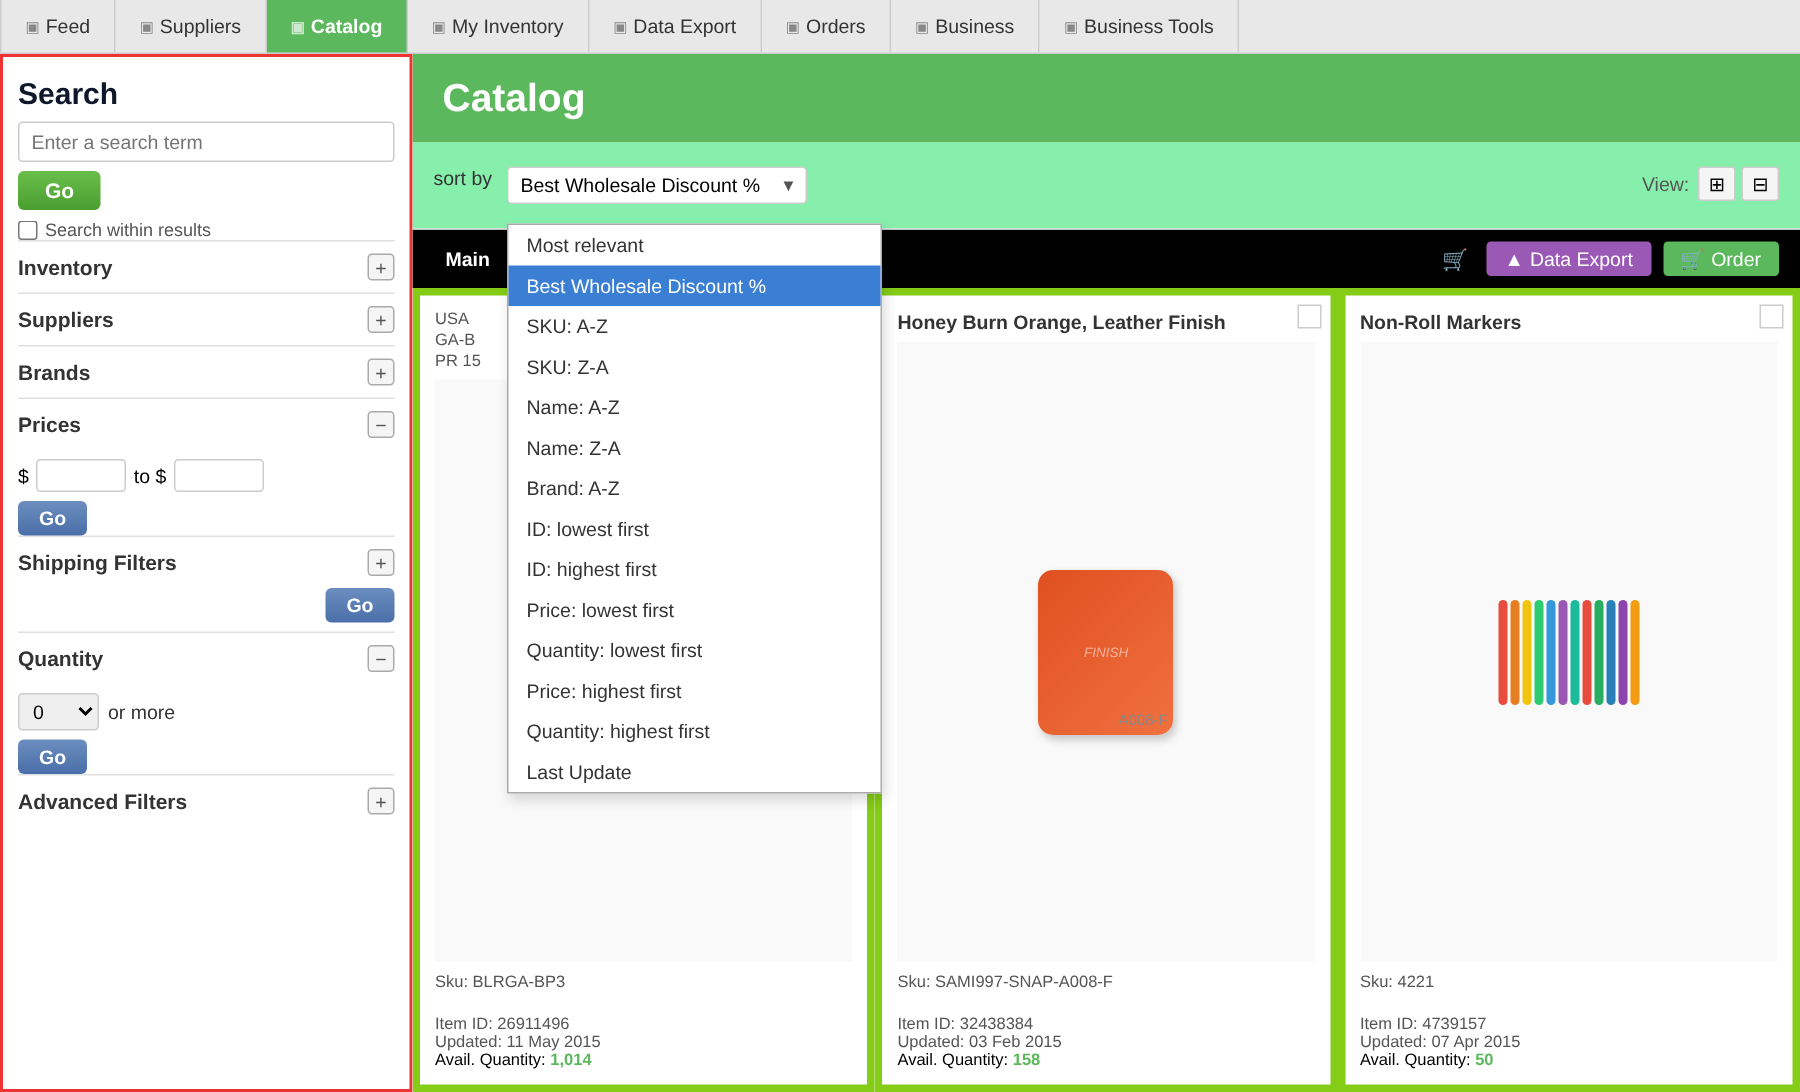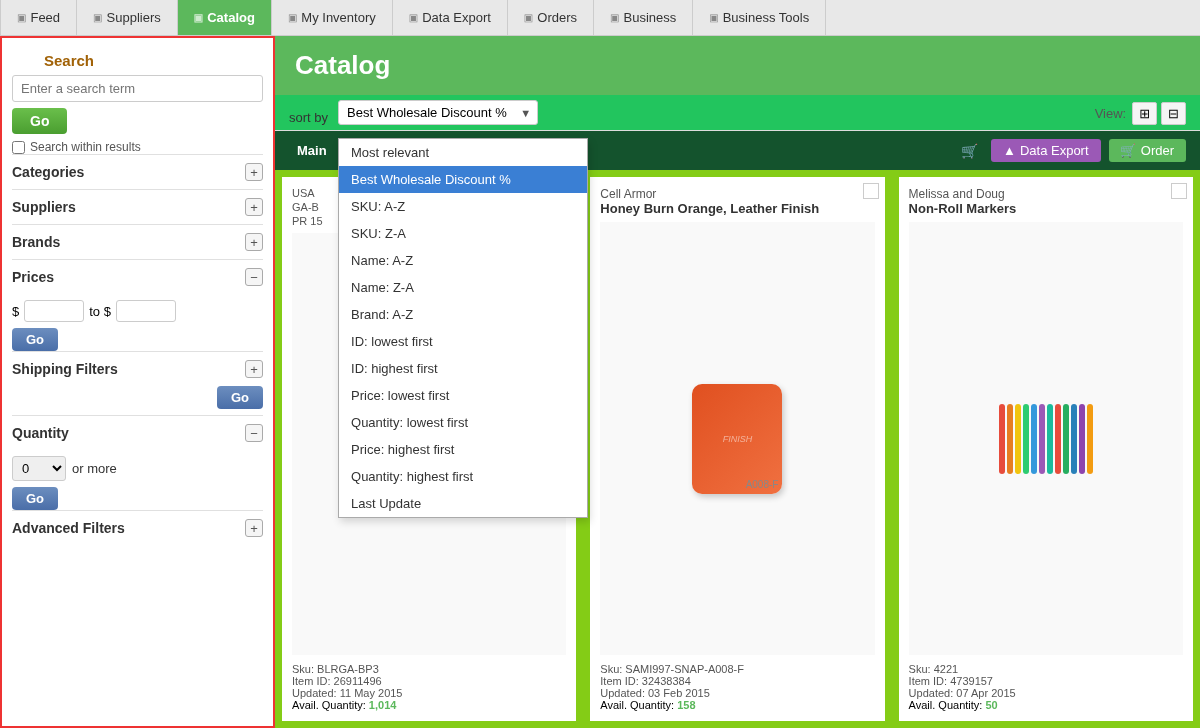--- a/index.html
+++ b/index.html
@@ -46,26 +46,25 @@
     .sidebar {
       width: 275px;
       min-width: 275px;
       background: #fff;
       border: 2px solid #e33;
       overflow-y: auto;
       padding: 10px;
     }
 
     .sidebar-section-title {
-      font-size: 15px;
+      font-size: 20px;
       font-weight: bold;
-      color: #a16207;
+      color: #0f172a;
       margin-bottom: 6px;
       margin-top: 4px;
-      margin-left: 32px;
     }
 
     .search-input {
       width: 100%;
       border: 1px solid #ccc;
       padding: 5px 8px;
       font-size: 13px;
       color: #999;
       border-radius: 3px;
       margin-bottom: 6px;
@@ -167,24 +166,24 @@
 
     .catalog-header {
       background: #5cb85c;
       padding: 14px 20px;
       color: white;
       font-size: 26px;
       font-weight: bold;
     }
 
     .toolbar {
-      background: #22c55e;
-      padding: 5px 14px;
-      display: flex;
-      align-items: flex-end;
+      background: #86efac;
+      padding: 16px 14px;
+      display: flex;
+      align-items: flex-start;
       gap: 10px;
       border-bottom: 1px solid #ddd;
       position: relative;
     }
     .sort-label { font-size: 13px; color: #333; }
     .sort-select-wrapper {
       position: relative;
     }
 
     
@@ -215,21 +214,21 @@
       border: 1px solid #ccc;
       background: #f5f5f5;
       padding: 3px 6px;
       cursor: pointer;
       border-radius: 2px;
       font-size: 13px;
     }
 
     
     .sub-toolbar {
-      background: #14532d;
+      background: #000000;
       padding: 8px 14px;
       display: flex;
       align-items: center;
       gap: 8px;
     }
     .sub-tab {
       color: #ccc;
       font-size: 13px;
       cursor: pointer;
       padding: 4px 8px;
@@ -256,21 +255,21 @@
       flex-wrap: wrap;
       gap: 0;
       overflow-y: auto;
       flex: 1;
       background: #f5f5f5;
     }
 
     .product-card {
       width: 33.33%;
       background: white;
-      border: 7px solid #84cc16;
+      border: 5px solid #84cc16;
       padding: 10px;
       display: flex;
       flex-direction: column;
       position: relative;
     }
 
     .product-brand {
       font-size: 12px;
       color: #555;
     }
@@ -321,21 +320,21 @@
       display: flex;
       gap: 2px;
     }
     .marker-stick {
       width: 6px;
       height: 70px;
       border-radius: 3px;
     }
 
     .product-sku { font-size: 11px; color: #555; }
-    .product-item-id { font-size: 11px; color: #555; }
+    .product-item-id { font-size: 11px; color: #555; margin-top: 16px; }
     .product-updated { font-size: 11px; color: #555; }
     .product-qty { font-size: 11px; }
     .qty-value { color: #5cb85c; font-weight: bold; margin-top: 18px; }
 
     .checkbox-overlay {
       position: absolute;
       top: 6px;
       right: 6px;
       width: 16px;
       height: 16px;
@@ -389,21 +388,21 @@
     <div>
       <button class="go-btn-green">Go</button>
     </div>
     <div class="search-within">
       <input type="checkbox" style="">
       <span>Search within results</span>
     </div>
 
     
     <div class="filter-row">
-      <span class="filter-row-label">Categories</span>
+      <span class="filter-row-label">Inventory</span>
       <div class="filter-icon">+</div>
     </div>
 
     
     <div class="filter-row">
       <span class="filter-row-label">Suppliers</span>
       <div class="filter-icon">+</div>
     </div>
 
     
@@ -544,42 +543,40 @@
         <div class="product-item-id">Item ID: 26911496</div>
         <div class="product-updated">Updated: 11 May 2015</div>
         <div class="product-qty">
           <span>Avail. Quantity:</span>
           <span class="qty-value">1,014</span>
         </div>
       </div>
 
       <div class="product-card">
         <div class="checkbox-overlay"></div>
-        <div class="product-brand">Cell Armor</div>
         <div class="product-name">Honey Burn Orange, Leather Finish</div>
         <div class="product-img-area">
           <div style="position:relative;">
             <div class="phone-case">
               <div style="position:absolute; top:50%; left:50%; transform:translate(-50%,-50%); color:rgba(255,255,255,0.5); font-size:9px; font-style:italic; text-align:left;">FINISH</div>
             </div>
             <div class="sku-label">A008-F</div>
           </div>
         </div>
         <div class="product-sku">Sku: SAMI997-SNAP-A008-F</div>
         <div class="product-item-id">Item ID: 32438384</div>
         <div class="product-updated">Updated: 03 Feb 2015</div>
         <div class="product-qty">
           <span>Avail. Quantity:</span>
           <span class="qty-value">158</span>
         </div>
       </div>
 
       <div class="product-card">
         <div class="checkbox-overlay"></div>
-        <div class="product-brand">Melissa and Doug</div>
         <div class="product-name">Non-Roll Markers</div>
         <div class="product-img-area">
           <div class="markers-visual">
             <div class="marker-stick" style="background:#e74c3c;"></div>
             <div class="marker-stick" style="background:#e67e22;"></div>
             <div class="marker-stick" style="background:#f1c40f;"></div>
             <div class="marker-stick" style="background:#2ecc71;"></div>
             <div class="marker-stick" style="background:#3498db;"></div>
             <div class="marker-stick" style="background:#9b59b6;"></div>
             <div class="marker-stick" style="background:#1abc9c;"></div>

